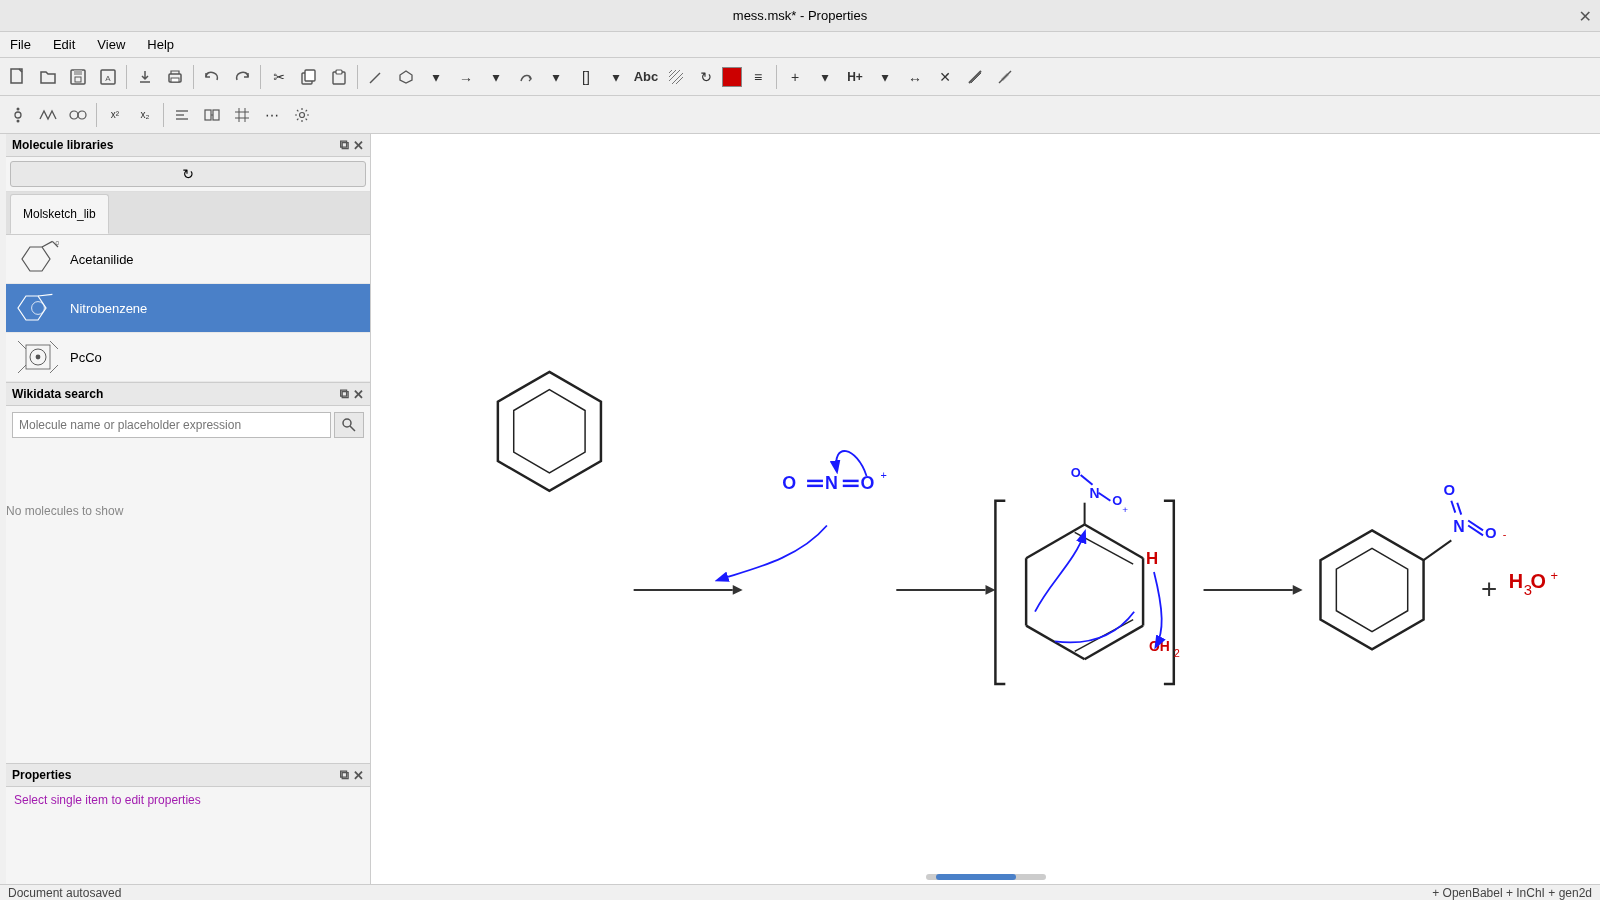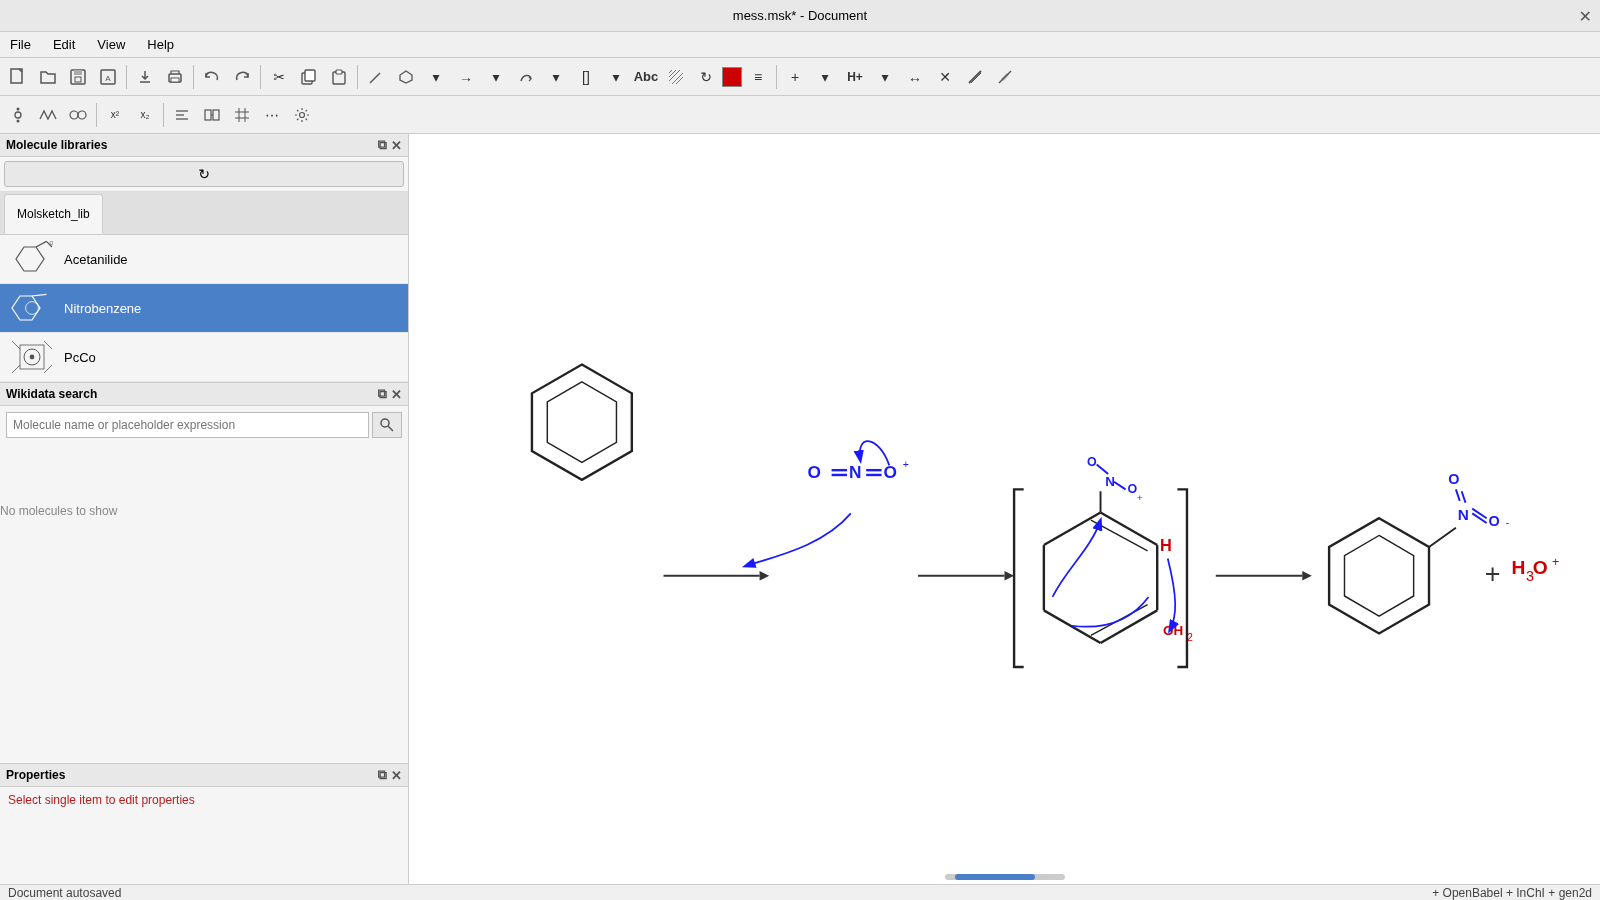--- a/index.html
+++ b/index.html
@@ -82,26 +82,27 @@
 
     
     #main {
       display: flex;
       flex: 1;
       overflow: hidden;
     }
 
     
     #leftpanel {
-      width: 409px;
+      width: 365px;
       display: flex;
       flex-direction: column;
       background: #f5f5f5;
       border-right: 1px solid #ccc;
       flex-shrink: 0;
+      margin-left: 6px;
     }
 
     
     #mol-libraries {
       display: flex;
       flex-direction: column;
       border-bottom: 1px solid #ccc;
     }
     .panel-header {
       display: flex;
@@ -224,21 +225,21 @@
 
     
     #properties-section {
       display: flex;
       flex-direction: column;
       min-height: 120px;
     }
     .props-content {
       padding: 6px 8px;
       font-size: 12px;
-      color: #b91c1c;
+      color: #a21caf;
     }
 
     
     #canvas-area {
       flex: 1;
       background: white;
       position: relative;
       overflow: hidden;
     }
 
@@ -277,21 +278,21 @@
     
     .reaction-container {
       position: absolute;
       top: 0; left: 0; right: 0; bottom: 0;
     }
   </style>
 </head>
 <body>
 
 <div id="titlebar">
-  <span>mess.msk* - Document</span>
+  <span>mess.msk* - Properties</span>
   <span class="close-btn">✕</span>
 </div>
 
 <div id="menubar">
   <span class="menu-item">File</span>
   <span class="menu-item">Edit</span>
   <span class="menu-item">View</span>
   <span class="menu-item">Help</span>
 </div>
 

